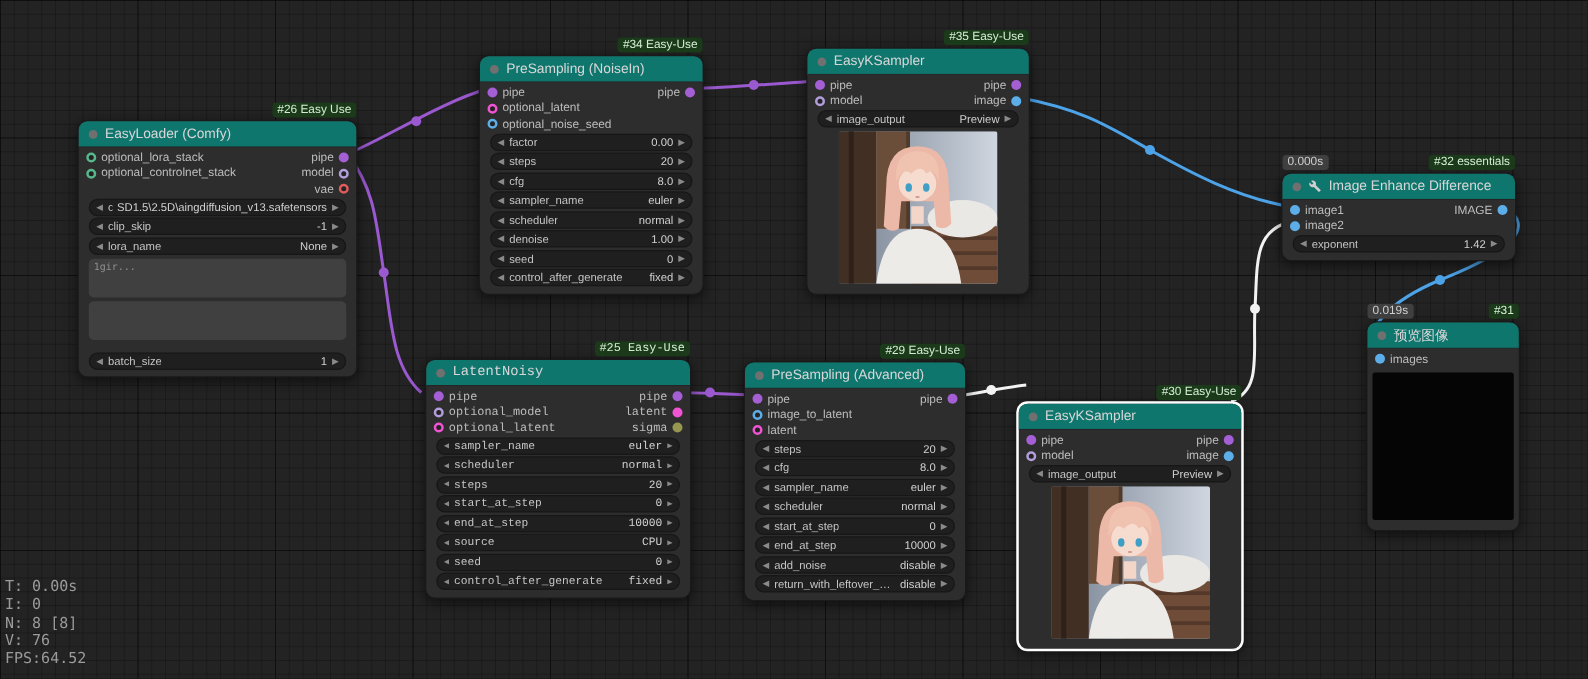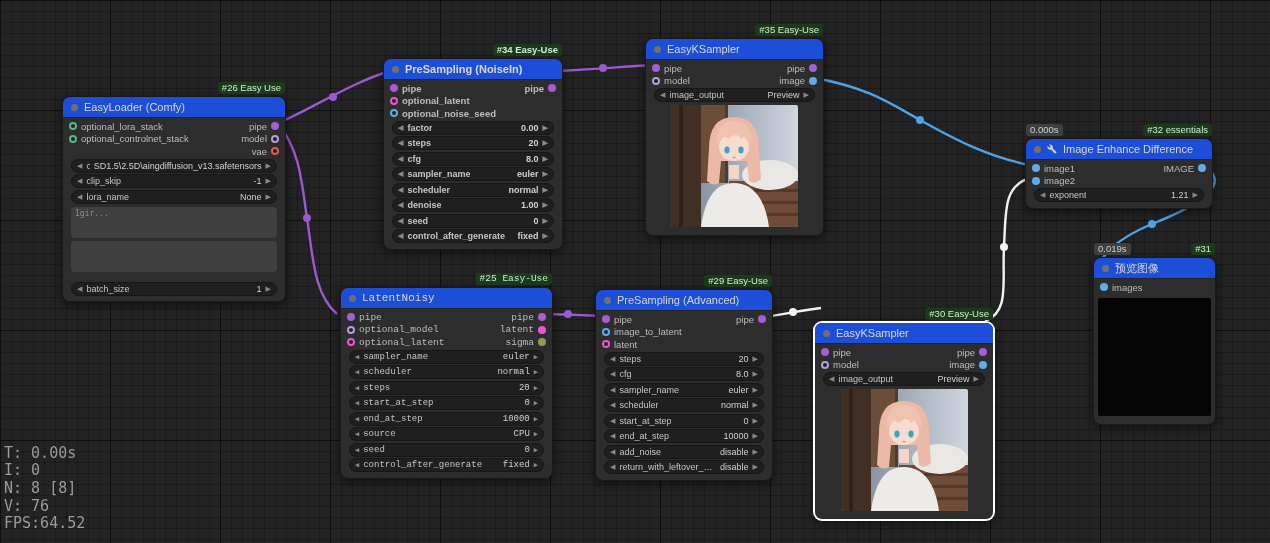--- a/index.html
+++ b/index.html
@@ -15,21 +15,21 @@
     background-size:110px 110px,110px 110px,11px 11px,11px 11px;
   }
   #wires{position:absolute;left:0;top:0;z-index:1;pointer-events:none;}
   .node{
     position:absolute;z-index:2;background:#2d2d2d;border:1px solid #1a1a1a;
     border-radius:8px;box-shadow:0 3px 10px rgba(0,0,0,.55);color:#c9c9c9;
   }
   .node.selected{border-color:#fff;box-shadow:0 0 0 1px #fff,0 3px 10px rgba(0,0,0,.55);margin-top:40px;}
   .titlebar{
     display:flex;align-items:center;gap:6px;height:20px;padding:0 8px;
-    background:#1d4ed8;border-radius:7px 7px 0 0;font-size:11px;color:#d7d7d7;
+    background:#0f766e;border-radius:7px 7px 0 0;font-size:11px;color:#d7d7d7;
     border-bottom:1px solid #252525;white-space:nowrap;overflow:hidden;
   }
   .collapse-dot{width:7px;height:7px;border-radius:50%;background:#707070;flex:0 0 auto;}
   .badge{position:absolute;top:-15px;font-size:9.5px;line-height:12px;padding:0 4px;border-radius:3px;white-space:nowrap;z-index:3;}
   .idbadge{right:0;background:#1a3a1a;color:#d2ecd2;}
   .timebadge{left:0;background:#3f3f3f;color:#cfcfcf;}
   .slots{display:flex;justify-content:space-between;padding:2px 0 1px;}
   .scol{display:flex;flex-direction:column;}
   .slot{display:flex;align-items:center;gap:4px;height:12.5px;padding:0 6px;font-size:9.5px;color:#bdbdbd;white-space:nowrap;}
   .slot.out{flex-direction:row-reverse;}
@@ -48,21 +48,21 @@
   .wvalue{margin-left:auto;margin-right:4px;color:#d0d0d0;}
   .tarea{
     margin:3px 8px;height:27px;background:#404040;border-radius:4px;
     font-family:"DejaVu Sans Mono",monospace;font-size:8px;color:#8f8f8f;padding:2px 4px;overflow:hidden;
   }
   .spacer{height:7px;}
   .pframe{margin:3px auto 4px;display:block;border-radius:2px;}
   .blackimg{margin:3px auto 4px;width:113px;height:118px;background:#050505;border-radius:2px;}
   #stats{
     position:absolute;left:4px;bottom:10px;z-index:2;
-    font-family:"DejaVu Sans Mono",monospace;font-size:15px;line-height:1.18;color:#9b9b9b;
+    font-family:"DejaVu Sans Mono",monospace;font-size:12px;line-height:1.18;color:#9b9b9b;
   }
   .wrench{flex:0 0 auto;}
   .nodepad{padding-bottom:4px;}
 </style>
 </head>
 <body>
 
 <div id="canvas">
 
   <svg id="wires" width="1270" height="543">
@@ -138,21 +138,21 @@
     <div class="tarea"></div>
     <div class="spacer"></div>
     <div class="widget">
       <span class="warr">◀</span>
       <span class="wlabel">batch_size</span>
       <span class="wvalue">1</span>
       <span class="warr">▶</span>
     </div>
   </div>
 
-  <div class="node nodepad" style="left:383px;top:58px;width:178px;font-weight:bold;">
+  <div class="node nodepad" style="left:383px;top:44px;width:178px;">
     <div class="badge idbadge">#34 Easy-Use</div>
     <div class="titlebar">
       <span class="collapse-dot"></span>
       <span>PreSampling (NoiseIn)</span>
     </div>
     <div class="slots">
       <div class="scol">
         <div class="slot">
           <span class="dot filled c-pipe"></span>
           <span>pipe</span>
@@ -309,21 +309,21 @@
       <div class="scol">
         <div class="slot out">
           <span class="dot filled c-blue"></span>
           <span>IMAGE</span>
         </div>
       </div>
     </div>
     <div class="widget">
         <span class="warr">◀</span>
         <span class="wlabel">exponent</span>
-        <span class="wvalue">1.21</span>
+        <span class="wvalue">1.42</span>
         <span class="warr">▶</span>
       </div>
   </div>
 
   <div class="node nodepad" style="left:1093px;top:257px;width:121px;">
     <div class="badge timebadge">0.019s</div>
     <div class="badge idbadge">#31</div>
     <div class="titlebar">
       <span class="collapse-dot"></span>
       <span>预览图像</span>

